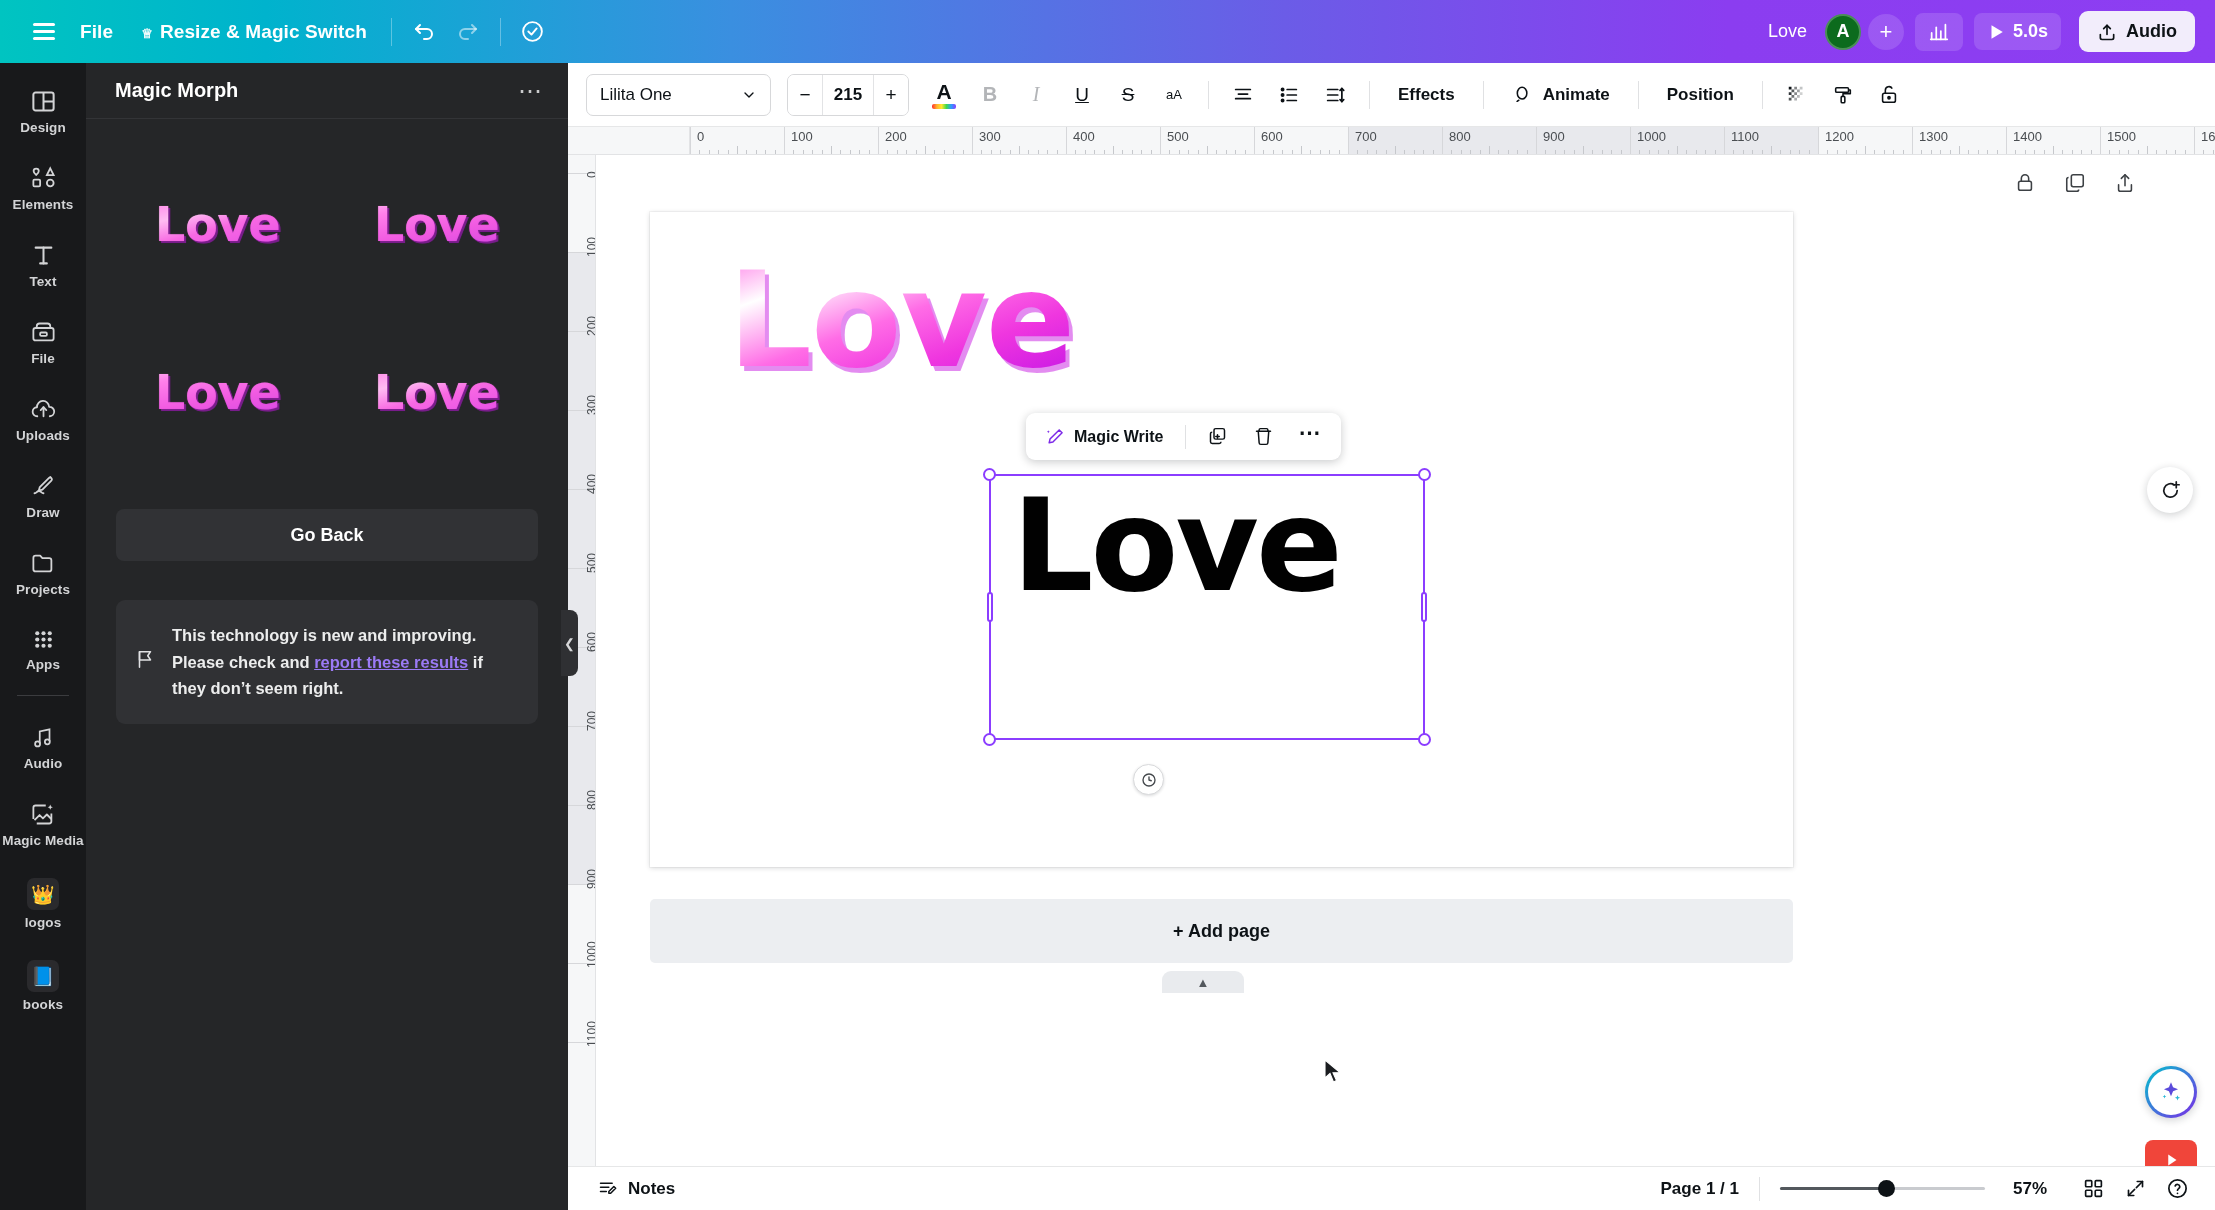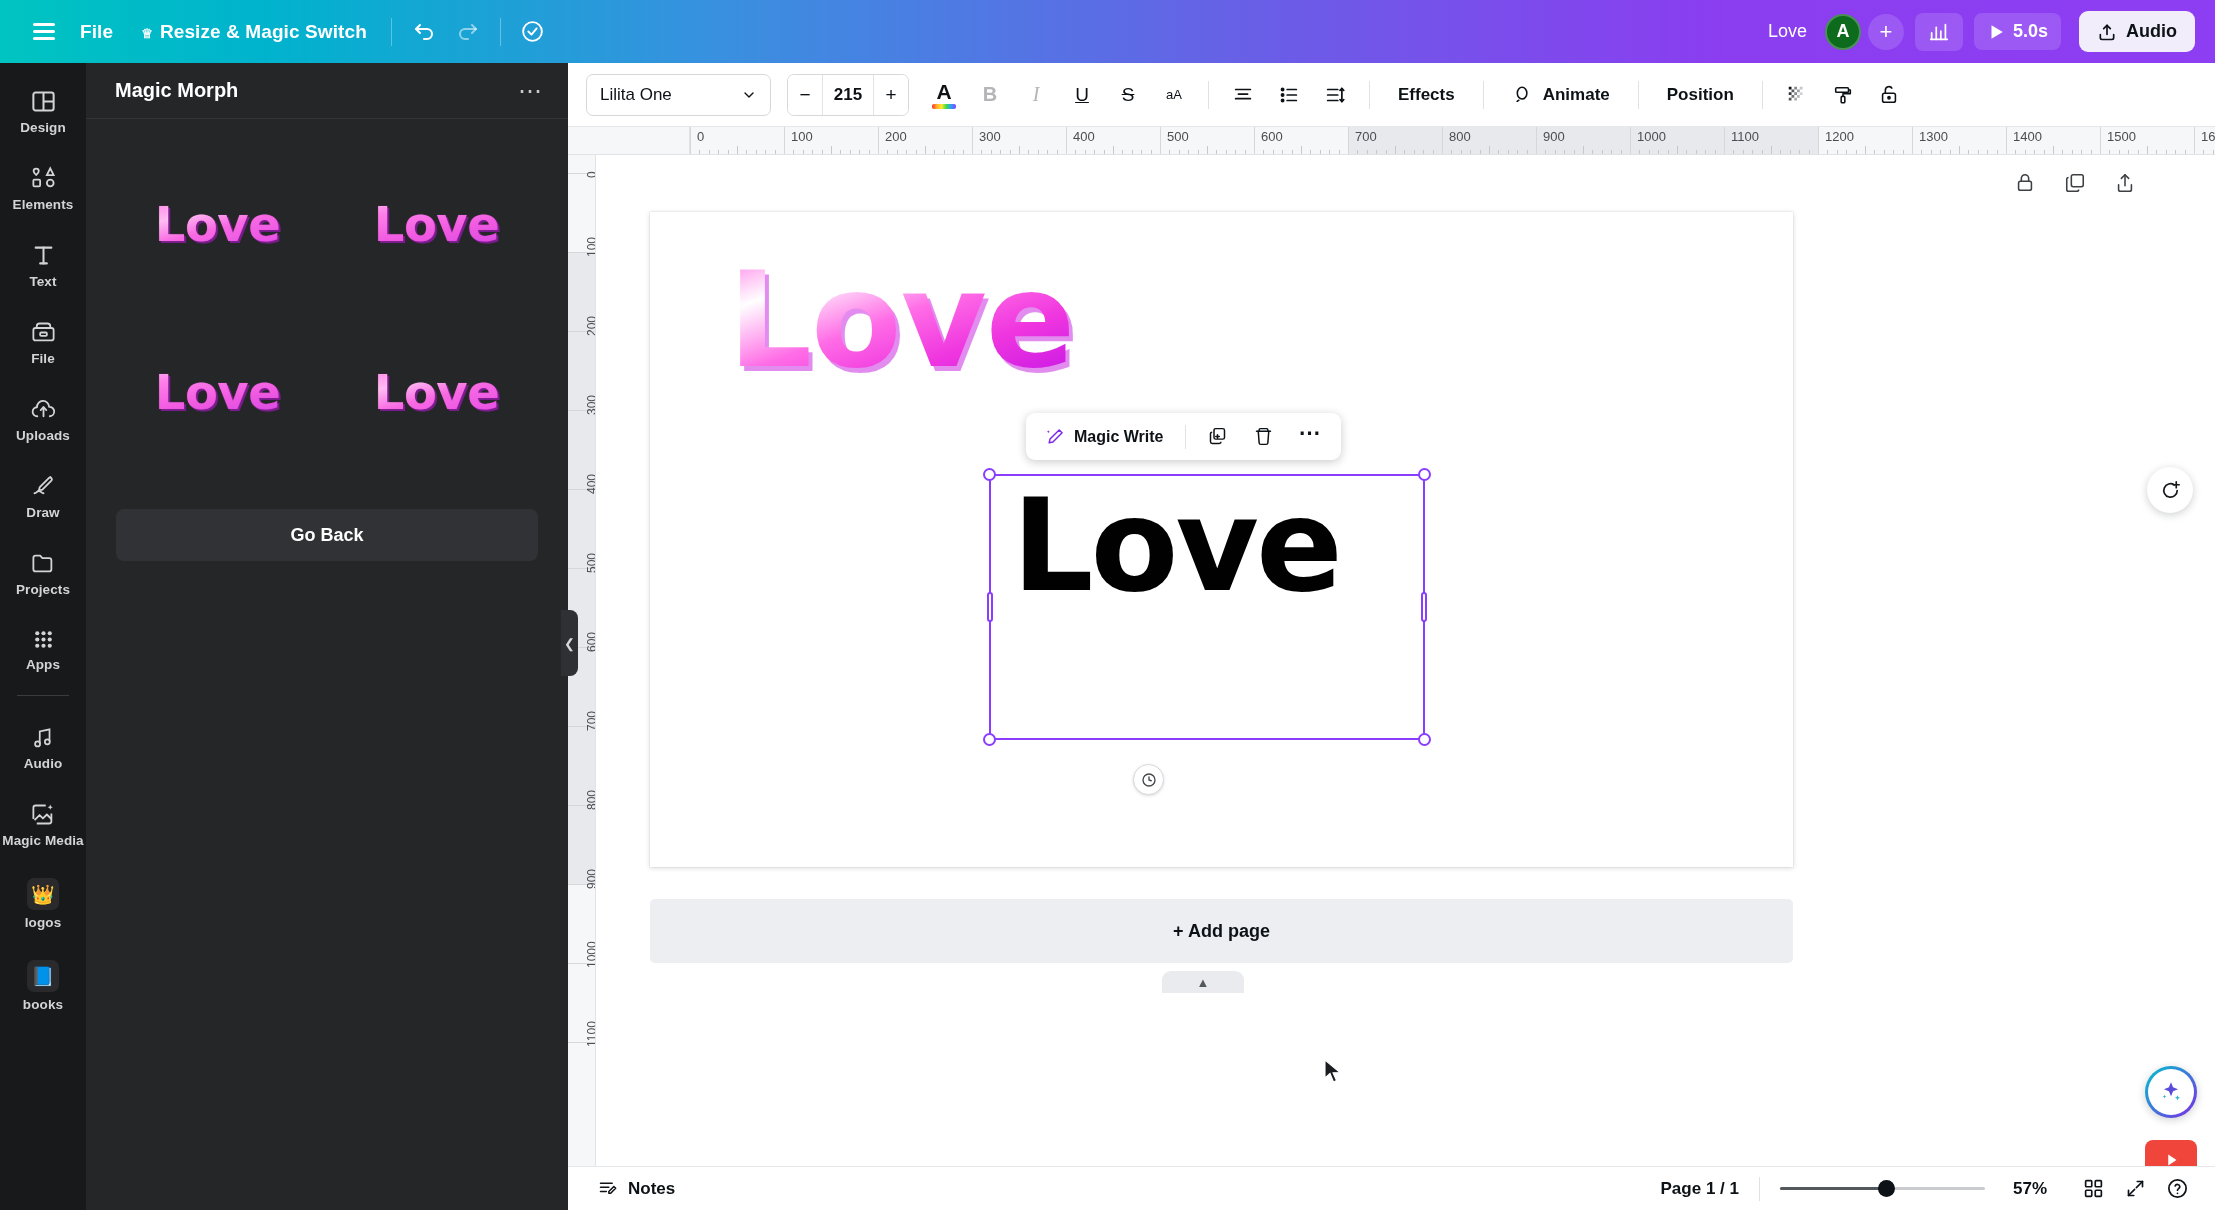--- a/index.html
+++ b/index.html
@@ -549,20 +549,29 @@
         </div>
         <div class="thumb">
           <span class="thumb-text">Love</span>
         </div>
       </div>
 
       <button class="btn-secondary">
         <span>Go Back</span>
       </button>
 
+      <div class="notice">
+        <span style="flex:0 0 auto;margin-top:26px;">
+          <svg width="22" height="22" viewBox="0 0 24 24" fill="none" stroke="#e1e2e4" stroke-width="1.7" stroke-linejoin="round">
+              <line x1="6" y1="4" x2="6" y2="21" stroke-linecap="round"></line>
+              <path d="M6 4h12l-3 4.5L18 13H6z"></path>
+            </svg>
+        </span>
+        <div class="notice-text"><span>This technology is new and improving. Please check and </span><span class="notice-link">report these results</span><span> if they don’t seem right.</span></div>
+      </div>
     </div>
   </div>
 
   <div class="collapse-handle">❮</div>
 
   <div class="editor">
 
     <div class="toolbar">
       <div class="font-select">
         <span>Lilita One</span>

